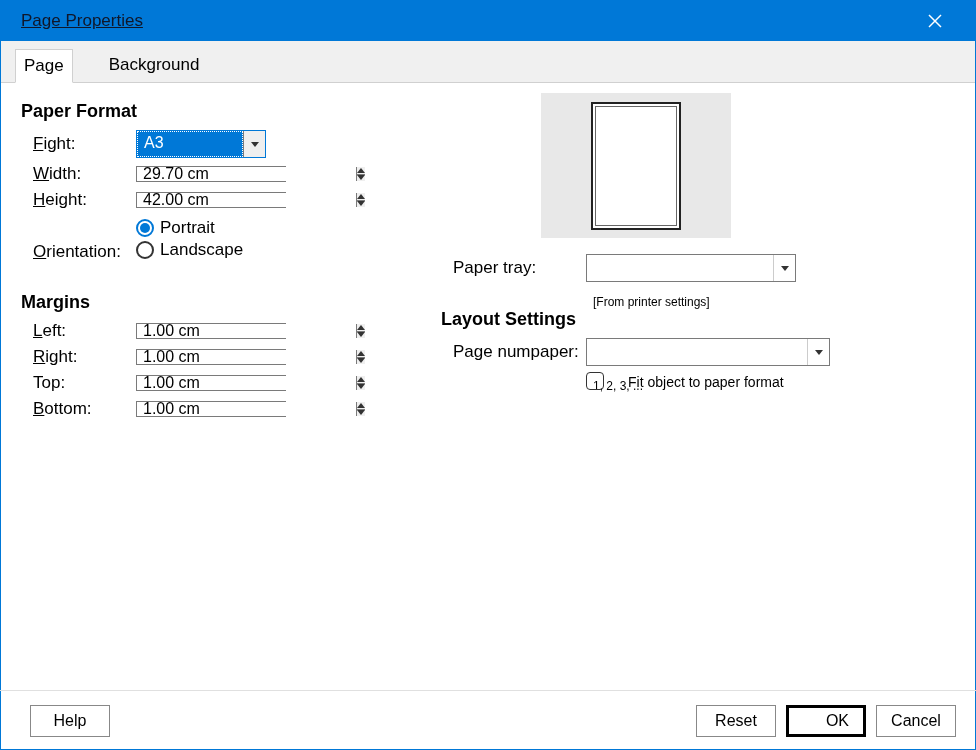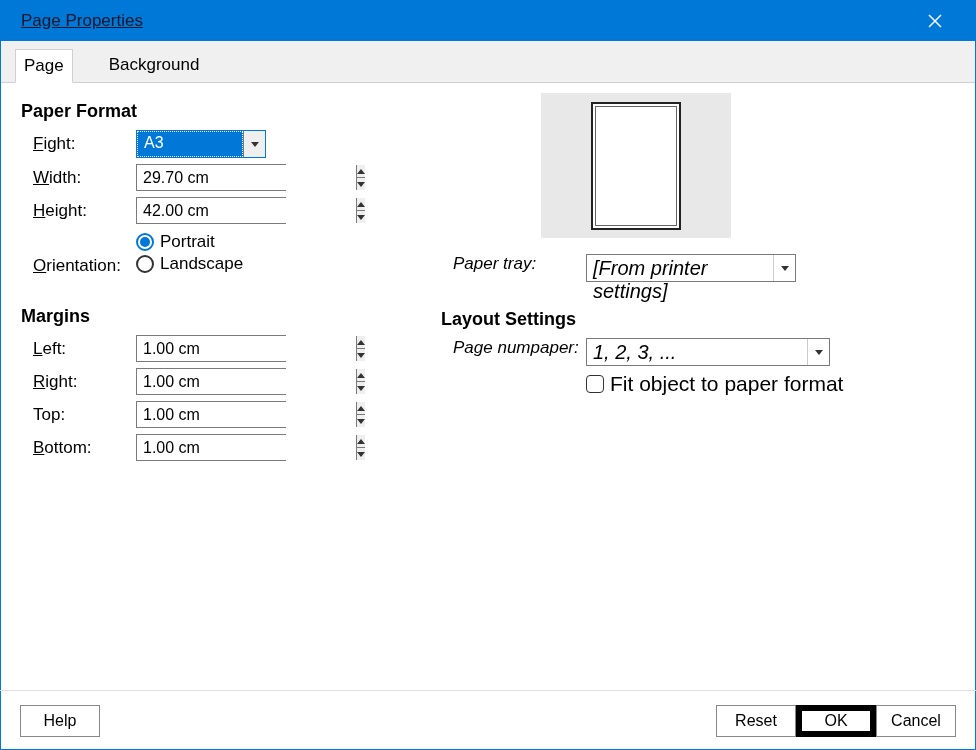--- a/index.html
+++ b/index.html
@@ -14,43 +14,43 @@
 .section-title { font-weight: 700; font-size: 18px; margin: 4px 0 8px 0; }
 .row { display: flex; align-items: center; margin: 6px 0; }
 .leftcol { width: 420px; margin-top: 8px; }
 .lbl { width: 115px; font-size: 17px; padding-left: 12px; }
 .lbl .ul { text-decoration: underline; }
 .combo { display: flex; width: 130px; height: 28px; border: 1px solid #7a7a7a; }
 .combo.sel { border: 1px solid #0078d7; }
 .combo .val { flex: 1; padding: 2px 6px; font-size: 16px; }
 .combo.sel .val { background: #0078d7; color: #fff; border: 1px dotted #fff; }
 .combo .btn { width: 22px; background: #efefef; border-left: 1px solid #7a7a7a; display: flex; align-items: center; justify-content: center; }
-.spin { display: flex; width: 150px; height: 27px; border: 1px solid #7a7a7a; }
+.spin { display: flex; width: 150px; height: 16px; border: 1px solid #7a7a7a; }
 .spin input { flex: 1; border: none; padding: 2px 6px; font-size: 16px; outline: none; }
 .spin .btns { width: 22px; border-left: 1px solid #7a7a7a; display: flex; flex-direction: column; }
 .spin .btns div { flex: 1; background: #efefef; display: flex; align-items: center; justify-content: center; font-size: 8px; }
 .spin .btns div:first-child { border-bottom: 1px solid #7a7a7a; }
 .radio-row { display: flex; align-items: center; margin: 2px 0; font-size: 17px; }
 .radio { width: 18px; height: 18px; border: 2px solid #333; border-radius: 50%; margin-right: 6px; display: flex; align-items: center; justify-content: center; }
 .radio.checked { border-color: #0078d7; }
 .radio.checked::after { content: ""; width: 10px; height: 10px; background: #0078d7; border-radius: 50%; }
 .preview-box { position: absolute; left: 540px; top: 10px; width: 190px; height: 145px; background: #e8e8e8; display: flex; align-items: center; justify-content: center; }
 .preview-page { width: 90px; height: 128px; background: #fff; border: 2px solid #222; box-shadow: inset 0 0 0 2px #fff, inset 0 0 0 3px #666; }
 .right-area { position: absolute; left: 440px; top: 165px; width: 500px; }
-.right-row { display: flex; align-items: flex-start; margin: 6px 0; font-size: 17px; font-style: italic; }
+.right-row { display: flex; align-items: center; margin: 6px 0; font-size: 17px; }
 .right-lbl { width: 145px; text-align: left; padding-left: 12px; }
 .select-box { display: flex; border: 1px solid #7a7a7a; height: 28px; }
-.select-box .val { flex: 1; padding: 2px 6px; font-size: 20px; }
+.select-box .val { flex: 1; padding: 2px 6px; font-size: 12px; margin-top: 38px; }
 .select-box .arr { width: 22px; display: flex; align-items: center; justify-content: center; border-left: 1px solid #ccc; }
-.chk-row { display: flex; align-items: center; margin: 4px 0 4px 145px; font-size: 21px; }
+.chk-row { display: flex; align-items: flex-end; margin: 4px 0 4px 145px; font-size: 14px; gap: 18px; }
 .chk { width: 18px; height: 18px; border: 1px solid #333; border-radius: 4px; margin-right: 6px; }
 .footer { position: absolute; bottom: 0; left: 0; right: 0; height: 60px; border-top: 1px solid #e0e0e0; display: flex; align-items: center; padding: 0 20px; }
 .footer .spacer { flex: 1; }
-.btn2 { min-width: 80px; height: 32px; padding: 0 14px; border: 1px solid #888; background: #fff; font-size: 16px; cursor: pointer; display: flex; align-items: center; justify-content: center; }
-.btn2.def { border: 6px solid #000000; }
+.btn2 { min-width: 80px; height: 32px; padding: 0 14px; border: 1px solid #888; background: #fff; font-size: 16px; margin-left: 10px; cursor: pointer; display: flex; align-items: center; justify-content: center; }
+.btn2.def { border: 3px solid #000000; justify-content: flex-end; }
 .arrow::before { content: ""; display: block; width: 0; height: 0; border-left: 4px solid transparent; border-right: 4px solid transparent; border-top: 5px solid #333; }
 .arrow-up::before { content: ""; display: block; width: 0; height: 0; border-left: 4px solid transparent; border-right: 4px solid transparent; border-bottom: 5px solid #333; }
 </style>
 </head>
 <body>
 
 <div class="titlebar">
   <div class="title">Page Properties</div>
   <div class="close">
     <svg width="14" height="14" viewBox="0 0 14 14">

